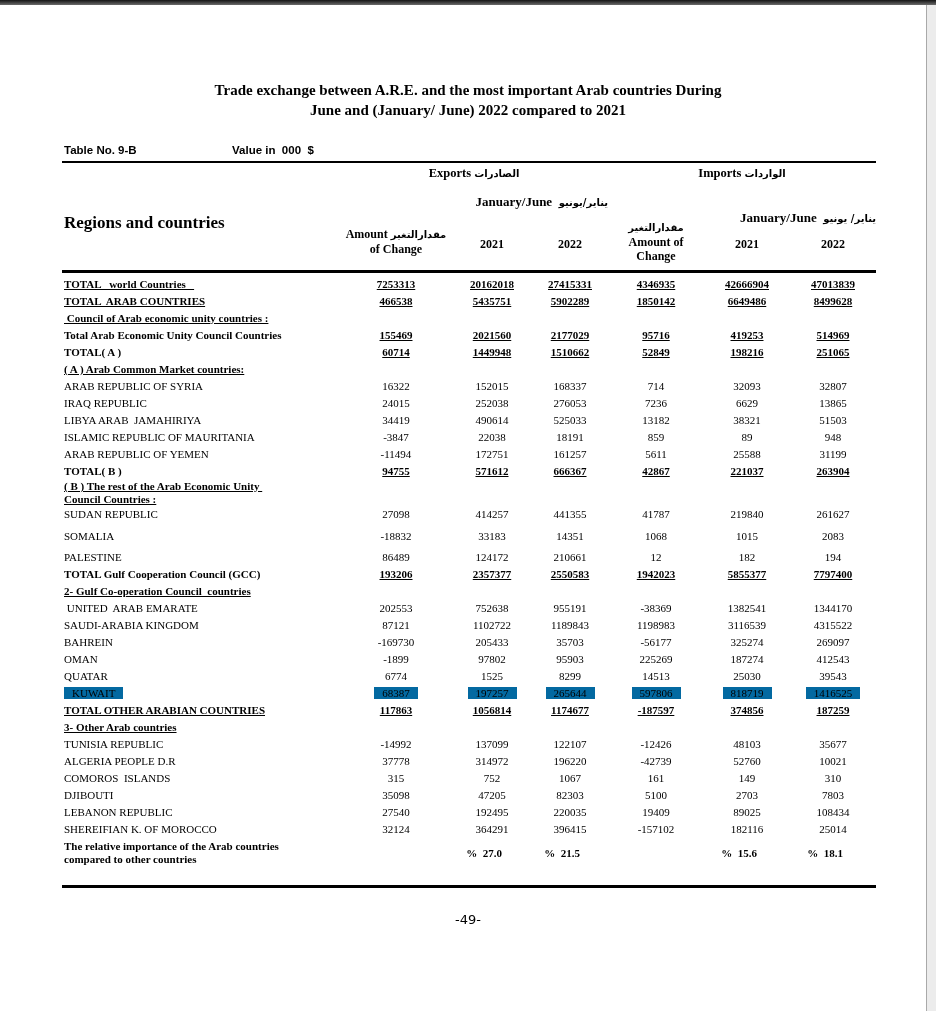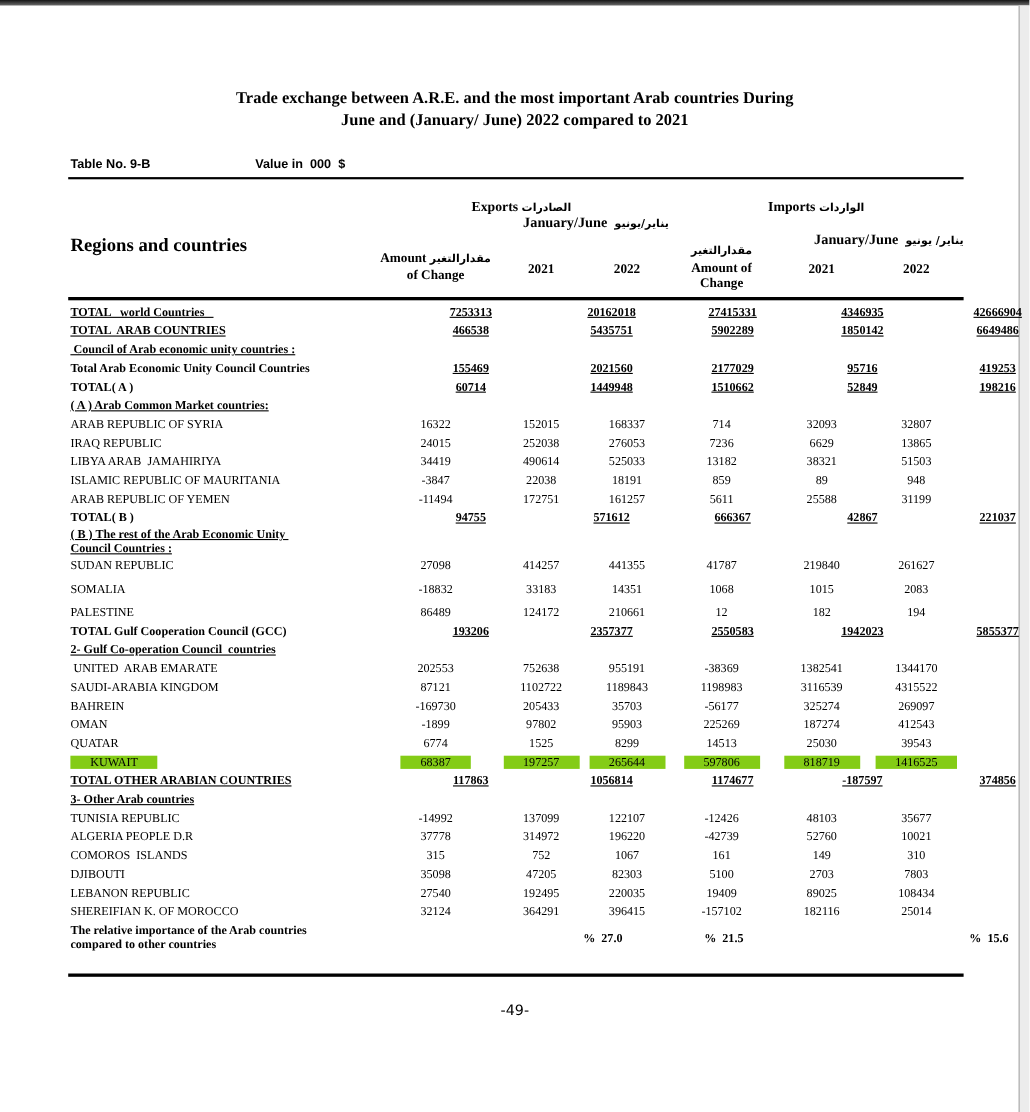--- a/index.html
+++ b/index.html
@@ -17,45 +17,45 @@
   .meta-row { position:absolute; top:144px; left:62px; width:814px;
     font-family:"Liberation Sans", sans-serif; font-weight:bold; font-size:11.5px; }
   .meta-row .table-no { position:absolute; left:2px; top:0; white-space:pre; }
   .meta-row .value-in { position:absolute; left:170px; top:0; white-space:pre; }
 
   .rule-1 { position:absolute; top:161px; left:62px; width:814px; height:2px; background:#000; }
   .rule-2 { position:absolute; top:270px; left:62px; width:814px; height:3px; background:#000; }
   .rule-3 { position:absolute; top:885px; left:62px; width:814px; height:2.5px; background:#000; }
 
   .hdr { position:absolute; left:62px; top:165px; width:814px; height:105px; font-weight:bold; }
-  .hdr .grp { position:absolute; top:16px; width:268px; text-align:center; font-size:12.5px; white-space:pre; }
+  .hdr .grp { position:absolute; top:1px; width:268px; text-align:center; font-size:12.5px; white-space:pre; }
   .grp-exports { left:278px; }
   .grp-imports { left:546px; }
   .hdr .period { position:absolute; top:29px; width:268px; text-align:right; font-size:13px; white-space:pre; }
   .per-exports { left:278px; }
   .per-imports { left:546px;margin-top:16px; }
   .regions { position:absolute; left:2px; top:48px; font-size:17px; }
   .colhead { position:absolute; text-align:center; font-size:12px; line-height:14px; }
   .ch-exp-change { left:278px; top:62px; width:112px; }
   .ch-exp-2021 { left:390px; top:72px; width:80px; }
   .ch-exp-2022 { left:470px; top:72px; width:76px; }
   .ch-imp-change { left:546px; top:55px; width:96px; }
   .ch-imp-2021 { left:642px; top:72px; width:86px; }
   .ch-imp-2022 { left:728px; top:72px; width:86px; }
   .ar { font-family:"DejaVu Sans", sans-serif; font-size:10px; }
 
   .tbody { position:absolute; left:62px; top:276px; width:814px; }
   .row { display:grid; grid-template-columns:278px 112px 80px 76px 96px 86px 86px;
     min-height:17px; align-items:center; font-size:11px; line-height:13px; }
   .row .label { text-align:left; white-space:pre; padding-left:2px; }
   .row .num { text-align:center; white-space:pre; }
-  .row.bold { font-weight:bold;gap:32px; }
+  .row.bold { font-weight:bold; }
   .row .label.u, .row .num.u { text-decoration:underline; }
   .row.section { min-height:17px; }
-  .hl { background:#84cc16; padding:0 18px; }
+  .hl { background:#0369a1; padding:0 8px; }
   .tbody .row:nth-child(15) { margin-top:5px; }
   .tbody .row:nth-child(16) { margin-top:4px; }
   .row.pct { min-height:30px; }
   .row.pct .num { transform:translateX(-8px); font-weight:bold; }
 
   .page-num { position:absolute; top:912px; left:61px; width:814px; text-align:center;
     font-family:"DejaVu Sans", sans-serif; font-size:13px; }
 </style>
 </head>
 <body>

